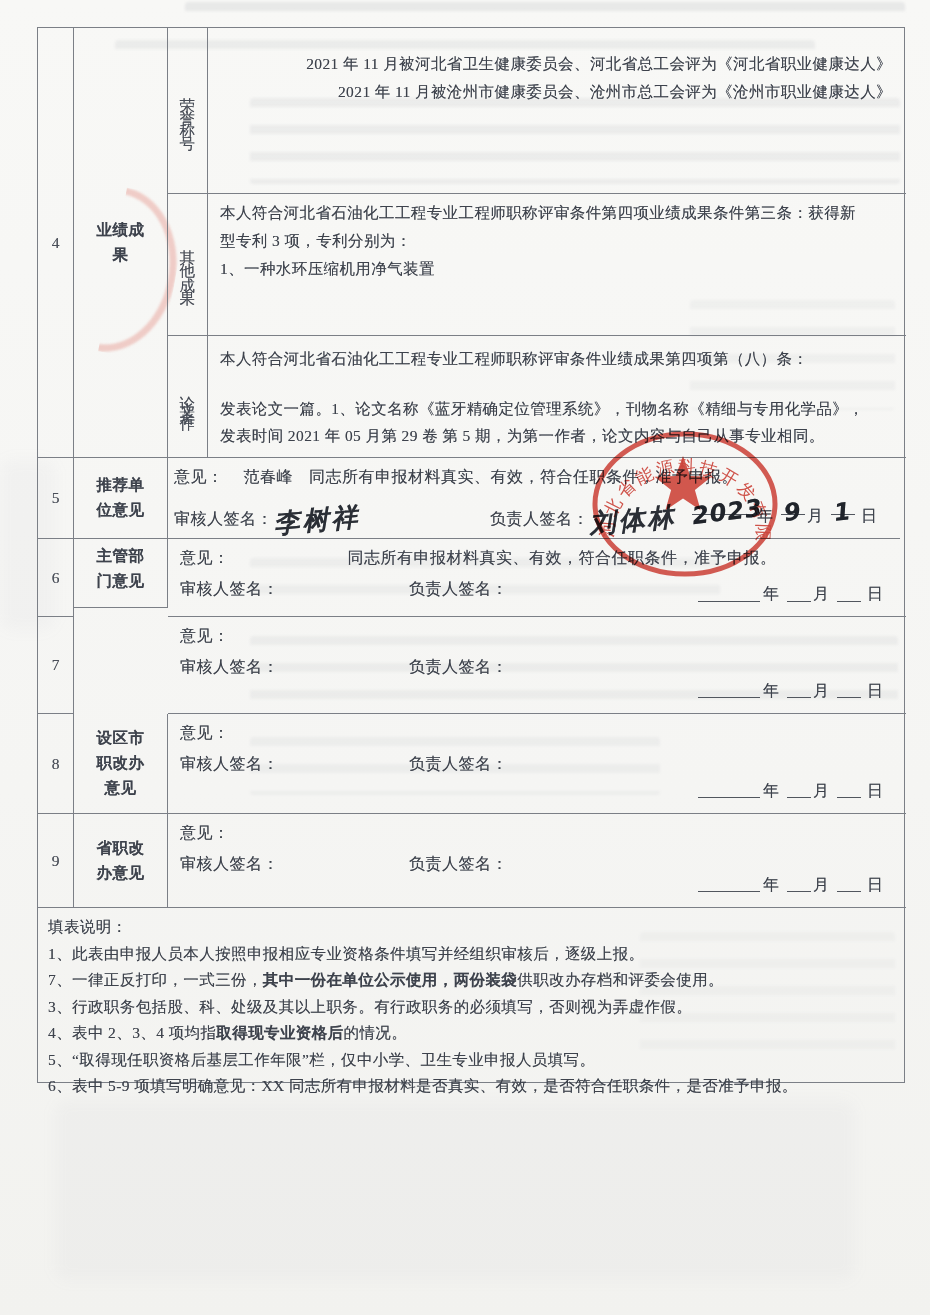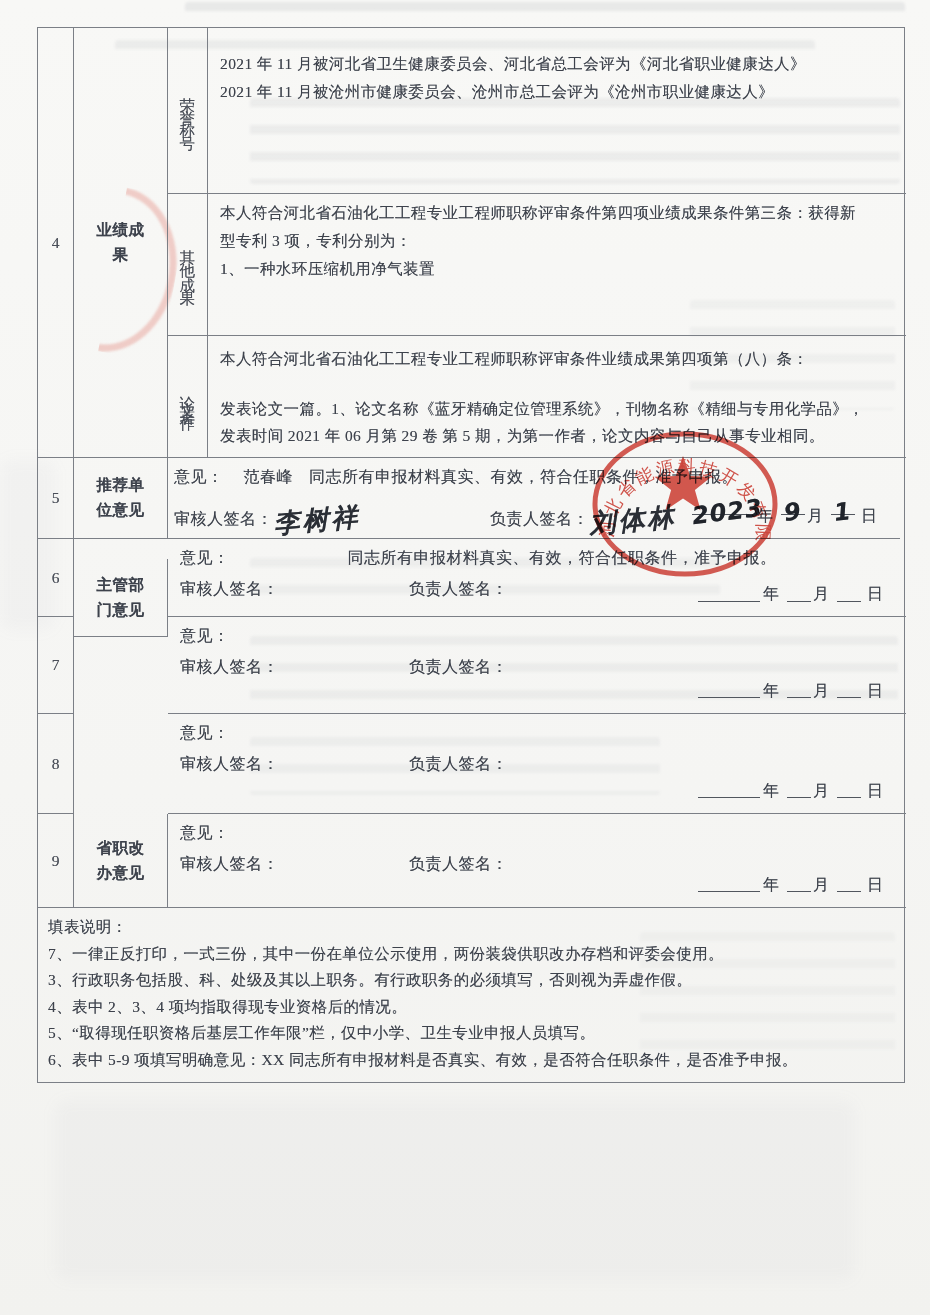--- a/index.html
+++ b/index.html
@@ -33,40 +33,40 @@
   .bb{border-bottom:1px solid var(--line);}
   .cen{display:flex;align-items:center;justify-content:center;text-align:center;}
   .numcell{font-size:15.5px;color:#4a4f59;}
   .labelcell{padding:0 15px;line-height:1.6;letter-spacing:.5px;font-weight:bold;}
   .vtag{writing-mode:vertical-rl;text-orientation:upright;color:#474c56;}
   .vt-loose{letter-spacing:13px;}
   .vt-mid{letter-spacing:14px;}
   .vt-tight{letter-spacing:7px;}
   .subc{padding:8px 14px 0 12px;}
   .subc p{margin:0;line-height:28px;letter-spacing:.4px;}
-  .honorc{padding-top:22px;}
+  .honorc{padding-top:22px;text-align:right;}
   .paperc p.body{margin-top:22px;line-height:27px;}
   .oprow{padding:7px 12px;font-size:16px;}
   .op-line1{white-space:nowrap;letter-spacing:.5px;}
   .applicant{margin:0 16px 0 20px;}
   .wide-gap .applicant{margin:0 14px 0 104px;}
   .op-line2{margin-top:7px;white-space:nowrap;letter-spacing:.5px;}
   .gap-sign{display:inline-block;width:130px;}
   .sig{display:inline-block;font-family:"DejaVu Sans",sans-serif;font-style:italic;font-weight:700;
     font-size:26px;letter-spacing:3px;color:#2a2e35;transform:rotate(-5deg) translateY(5px);}
   .dateline{position:absolute;right:22px;bottom:10px;font-size:16px;letter-spacing:1px;white-space:nowrap;}
   .u{display:inline-block;border-bottom:1.4px solid #51565e;height:1.05em;text-align:center;vertical-align:-2px;}
   .uy{width:62px;margin-right:3px;}
   .um{width:24px;margin:0 2px;}
   .ud{width:24px;margin:0 6px 0 2px;}
   .hw{font-family:"DejaVu Sans",sans-serif;font-size:24px;font-weight:700;font-style:italic;
     color:#20242b;display:inline-block;transform:rotate(-7deg);position:relative;top:-3px;}
   .notes{padding:6px 10px 0 8px;font-size:15.5px;}
   .notes .note-line{line-height:26.5px;letter-spacing:.4px;}
-  .notes b{font-weight:400;text-align:right;}
+  .notes b{font-weight:700;text-align:right;}
   .seal{position:absolute;left:588px;top:424px;width:200px;height:164px;
     mix-blend-mode:multiply;opacity:.93;pointer-events:none;}
 </style>
 </head>
 <body>
 
 <div class="page">
 
   <div class="smudge" style="left:185px;top:2px;width:720px;height:20px;"></div>
   <div class="smudge" style="left:115px;top:40px;width:700px;height:22px;opacity:.8;"></div>
@@ -103,21 +103,21 @@
     <div class="cell bb subc" style="left:170px;top:166px;width:698px;height:142px;padding-top:5px;padding-right:36px;">
       <p>本人符合河北省石油化工工程专业工程师职称评审条件第四项业绩成果条件第三条：获得新型专利 3 项，专利分别为：</p>
       <p>1、一种水环压缩机用净气装置</p>
     </div>
 
     <div class="cell cen br bb" style="left:130px;top:308px;width:40px;height:122px;">
         <span class="vtag vt-tight">论文著作</span>
       </div>
     <div class="cell bb subc paperc" style="left:170px;top:308px;width:698px;height:122px;padding-top:9px;padding-right:34px;">
       <p>本人符合河北省石油化工工程专业工程师职称评审条件业绩成果第四项第（八）条：</p>
-      <p class="body">发表论文一篇。1、论文名称《蓝牙精确定位管理系统》，刊物名称《精细与专用化学品》，发表时间 2021 年 06 月第 29 卷 第 5 期，为第一作者，论文内容与自己从事专业相同。</p>
+      <p class="body">发表论文一篇。1、论文名称《蓝牙精确定位管理系统》，刊物名称《精细与专用化学品》，发表时间 2021 年 05 月第 29 卷 第 5 期，为第一作者，论文内容与自己从事专业相同。</p>
     </div>
 
     <div class="cell cen numcell br bb" style="left:0;top:430px;width:36px;height:81px;">
         <span>5</span>
       </div>
     <div class="cell cen labelcell br bb" style="left:36px;top:430px;width:94px;height:81px;">
         <span>推荐单位意见</span>
       </div>
     <div class="cell bb oprow" style="left:124px;top:430px;width:738px;height:81px;">
       <div class="op-line1">
@@ -129,21 +129,21 @@
       <div class="dateline">
         <span class="u uy"><b class="hw">2023</b></span><span>年</span>
         <span class="u um"><b class="hw">9</b></span><span>月</span>
         <span class="u ud"><b class="hw">1</b></span><span>日</span>
       </div>
     </div>
 
     <div class="cell cen numcell br bb" style="left:0;top:511px;width:36px;height:78px;">
         <span>6</span>
       </div>
-    <div class="cell cen labelcell br bb" style="left:36px;top:531px;width:94px;height:78px;text-align:center;">
+    <div class="cell cen labelcell br bb" style="left:36px;top:502px;width:94px;height:78px;text-align:center;">
         <span>主管部门意见</span>
       </div>
     <div class="cell bb oprow wide-gap" style="left:130px;top:511px;width:738px;height:78px;">
       <div class="op-line1">
         <span>意见：</span><span class="applicant"></span><span>同志所有申报材料真实、有效，符合任职条件，准予申报。</span>
       </div>
       <div class="op-line2">
         <span>审核人签名：</span><span class="sig"></span><span class="gap-sign"></span><span>负责人签名：</span><span class="sig"></span>
       </div>
       <div class="dateline">
@@ -166,20 +166,23 @@
       <div class="dateline">
         <span class="u uy"></span><span>年</span>
         <span class="u um"></span><span>月</span>
         <span class="u ud"></span><span>日</span>
       </div>
     </div>
 
     <div class="cell cen numcell br bb" style="left:0;top:686px;width:36px;height:100px;">
         <span>8</span>
       </div>
+    <div class="cell cen labelcell br bb" style="left:36px;top:686px;width:94px;height:100px;">
+        <span>设区市职改办意见</span>
+      </div>
     <div class="cell bb oprow" style="left:130px;top:686px;width:738px;height:100px;">
       <div class="op-line1">
         <span>意见：</span><span></span>
       </div>
       <div class="op-line2">
         <span>审核人签名：</span><span class="gap-sign"></span><span>负责人签名：</span>
       </div>
       <div class="dateline">
         <span class="u uy"></span><span>年</span>
         <span class="u um"></span><span>月</span>
@@ -202,20 +205,21 @@
       </div>
       <div class="dateline">
         <span class="u uy"></span><span>年</span>
         <span class="u um"></span><span>月</span>
         <span class="u ud"></span><span>日</span>
       </div>
     </div>
 
     <div class="cell notes" style="left:2px;top:880px;width:868px;height:176px;">
       <div class="note-line">填表说明：</div>
+      <div class="note-line"><span>1、此表由申报人员本人按照申报相应专业资格条件填写并经组织审核后，逐级上报。</span></div>
       <div class="note-line"><span>7、一律正反打印，一式三份，</span><b>其中一份在单位公示使用，两份装袋</b><span>供职改办存档和评委会使用。</span></div>
       <div class="note-line"><span>3、行政职务包括股、科、处级及其以上职务。有行政职务的必须填写，否则视为弄虚作假。</span></div>
       <div class="note-line"><span>4、表中 2、3、4 项均指</span><b>取得现专业资格后</b><span>的情况。</span></div>
       <div class="note-line"><span>5、“取得现任职资格后基层工作年限”栏，仅中小学、卫生专业申报人员填写。</span></div>
       <div class="note-line"><span>6、表中 5-9 项填写明确意见：XX 同志所有申报材料是否真实、有效，是否符合任职条件，是否准予申报。</span></div>
     </div>
   </div>
 
   <svg class="seal" viewBox="0 0 200 164">
     <ellipse cx="97" cy="80" rx="90" ry="70" fill="none" stroke="#d0382e" stroke-width="5" opacity=".88"></ellipse>

